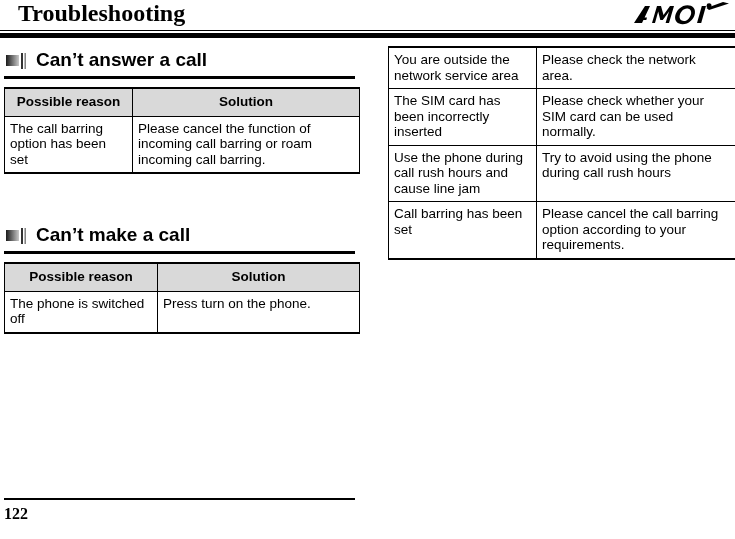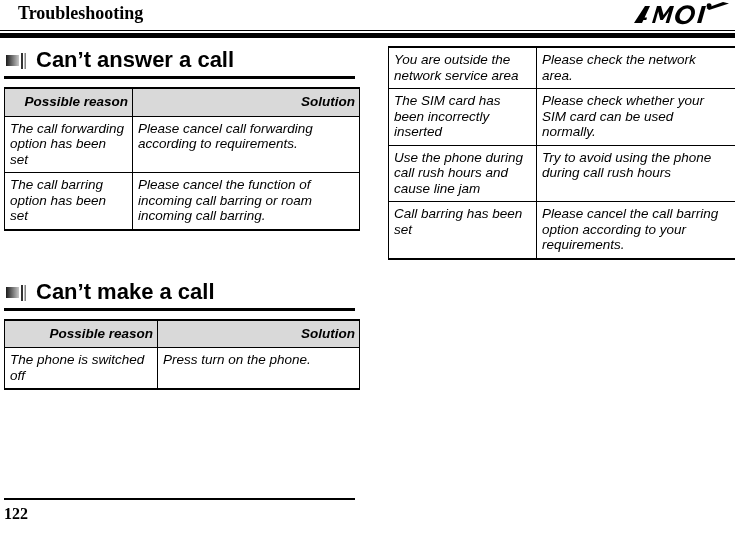--- a/index.html
+++ b/index.html
@@ -20,21 +20,21 @@
   #page-header {
     position: absolute;
     left: 0; top: 0;
     width: 735px; height: 30px;
   }
   #doc-title {
     position: absolute;
     left: 18px; top: 0px;
     font-family: "Liberation Serif", serif;
     font-weight: bold;
-    font-size: 18px;
+    font-size: 24px;
     line-height: 26px;
     letter-spacing: 0px;
     white-space: nowrap;
   }
   #brand-logo {
     position: absolute;
     right: 5px; top: 2px;
     width: 104px; height: 26px;
   }
   #header-rule-thin {
@@ -67,21 +67,21 @@
   .heading-bullet {
     position: absolute;
     left: 6px; top: 7px;
     width: 30px; height: 16px;
   }
   .heading-text {
     position: absolute;
     left: 36px; top: 2px;
     font-family: "Liberation Sans", sans-serif;
     font-weight: bold;
-    font-size: 22px;
+    font-size: 19px;
     line-height: 24px;
     white-space: nowrap;
   }
   .heading-rule {
     position: absolute;
     left: 4px; top: 30px;
     width: 351px; height: 3px;
     background: #000;
   }
 
@@ -91,26 +91,25 @@
     table-layout: fixed;
     font-size: 13.5px;
     line-height: 15.5px;
   }
   table.tshoot td, table.tshoot th {
     border: 1px solid #000;
     vertical-align: top;
     text-align: left;
     padding: 4px 5px 5px 5px;
     font-weight: normal;
-    font-style: italic;
   }
   table.tshoot thead th {
     background: #d9d9d9;
     font-weight: bold;
-    text-align: right;
+    text-align: center;
     vertical-align: middle;
     padding: 5px 4px 6px 4px;
     font-size: 13.5px;
     line-height: 15.5px;
   }
   table.tshoot tr:first-child th { border-top-width: 2px; }
   table.tshoot tr:last-child td { border-bottom-width: 2px; }
 
   
   #table-cant-answer { width: 355px; margin-left: 4px; margin-top: 9px; }
@@ -234,24 +233,20 @@
           <col class="c1">
           <col class="c2">
         </colgroup>
       <thead>
         <tr>
           <th>Possible reason</th>
           <th>Solution</th>
         </tr>
       </thead>
       <tbody>
-        <tr>
-          <td>The call forwarding option has been set</td>
-          <td>Please cancel call forwarding according to requirements.</td>
-        </tr>
         <tr>
           <td>The call barring option has been set</td>
           <td>Please cancel the function of incoming call barring or roam incoming call barring.</td>
         </tr>
       </tbody>
     </table>
   </div>
 
   <div id="section-cant-make">
     <div class="section-heading">

